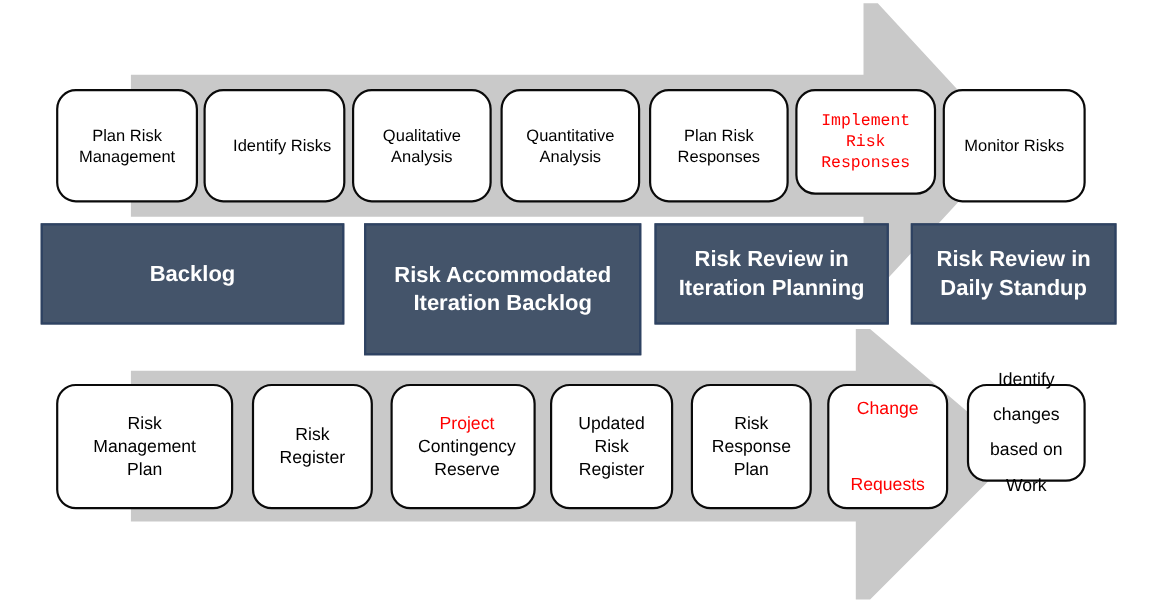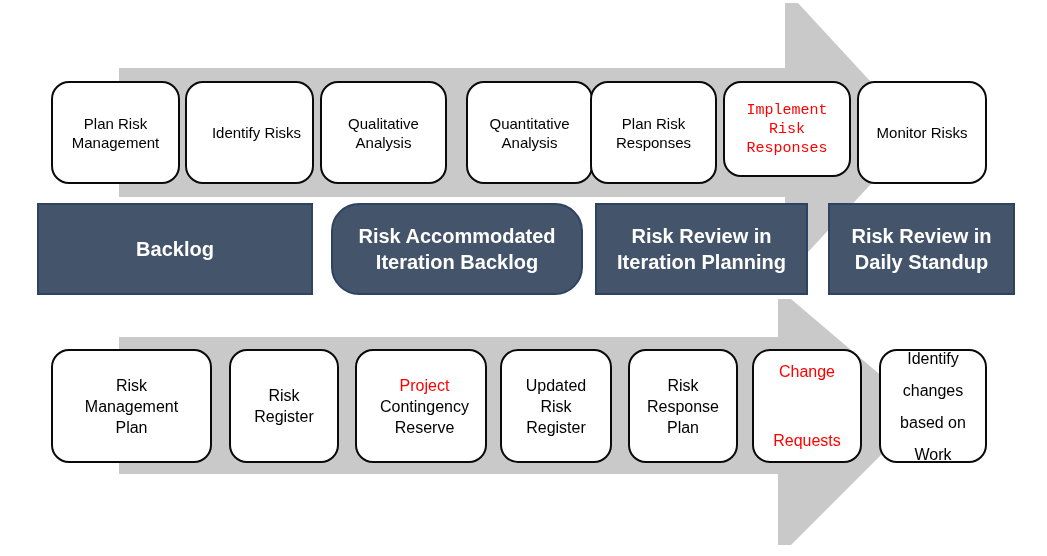--- a/index.html
+++ b/index.html
@@ -39,42 +39,42 @@
         <div class="line">Plan Risk</div>
         <div class="line">Management</div>
       </div>
       <div class="pbox top" style="left: 173px; top: 81px; width: 129px; height: 103px; padding-left: 20px;">
         <div class="line">Identify Risks</div>
       </div>
       <div class="pbox top" style="left: 308px; top: 81px; width: 127px; height: 103px;">
         <div class="line">Qualitative</div>
         <div class="line">Analysis</div>
       </div>
-      <div class="pbox top" style="left: 454px; top: 81px; width: 127px; height: 103px;">
+      <div class="pbox top" style="left: 443px; top: 81px; width: 127px; height: 103px;">
         <div class="line">Quantitative</div>
         <div class="line">Analysis</div>
       </div>
       <div class="pbox top" style="left: 578px; top: 81px; width: 127px; height: 103px;">
         <div class="line">Plan Risk</div>
         <div class="line">Responses</div>
       </div>
       <div class="pbox top" style="left: 711px; top: 81px; width: 128px; height: 96px; font-family: Liberation Mono, monospace;">
         <div class="line red">Implement</div>
         <div class="line red">Risk</div>
         <div class="line red">Responses</div>
       </div>
       <div class="pbox top" style="left: 845px; top: 81px; width: 130px; height: 103px;">
         <div class="line">Monitor Risks</div>
       </div>
     </div>
   <div>
       <div class="dbox" style="left: 25px; top: 203px; width: 276px; height: 92px;">
         <div class="line">Backlog</div>
       </div>
-      <div class="dbox" style="left: 319px; top: 203px; width: 252px; height: 92px; border-radius: 28px;">
+      <div class="dbox" style="left: 319px; top: 203px; width: 252px; height: 120px;">
         <div class="line">Risk Accommodated</div>
         <div class="line">Iteration Backlog</div>
       </div>
       <div class="dbox" style="left: 583px; top: 203px; width: 213px; height: 92px;">
         <div class="line">Risk Review in</div>
         <div class="line">Iteration Planning</div>
       </div>
       <div class="dbox" style="left: 816px; top: 203px; width: 187px; height: 92px;">
         <div class="line">Risk Review in</div>
         <div class="line">Daily Standup</div>
@@ -102,20 +102,20 @@
       </div>
       <div class="pbox bot" style="left: 616px; top: 349px; width: 110px; height: 114px;">
         <div class="line">Risk</div>
         <div class="line">Response</div>
         <div class="line">Plan</div>
       </div>
       <div class="pbox bot" style="left: 740px; top: 349px; width: 110px; height: 114px; gap: 48px;">
         <div class="line red">Change</div>
         <div class="line red">Requests</div>
       </div>
-      <div class="pbox bot" style="left: 867px; top: 349px; width: 108px; height: 114px; gap: 11px;">
+      <div class="pbox bot" style="left: 867px; top: 349px; width: 108px; height: 89px; gap: 11px;">
         <div class="line">Identify</div>
         <div class="line">changes</div>
         <div class="line">based on</div>
         <div class="line">Work</div>
       </div>
     </div>
 </div>
 
 </body></html>

